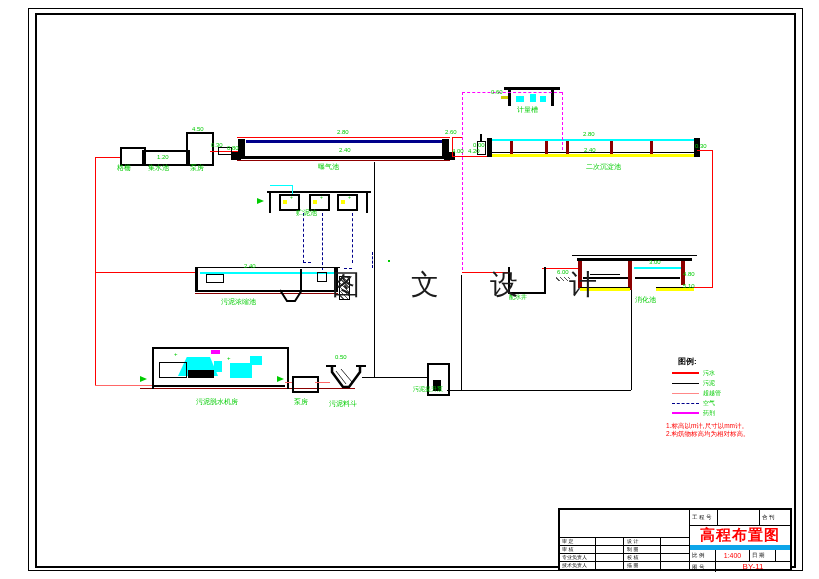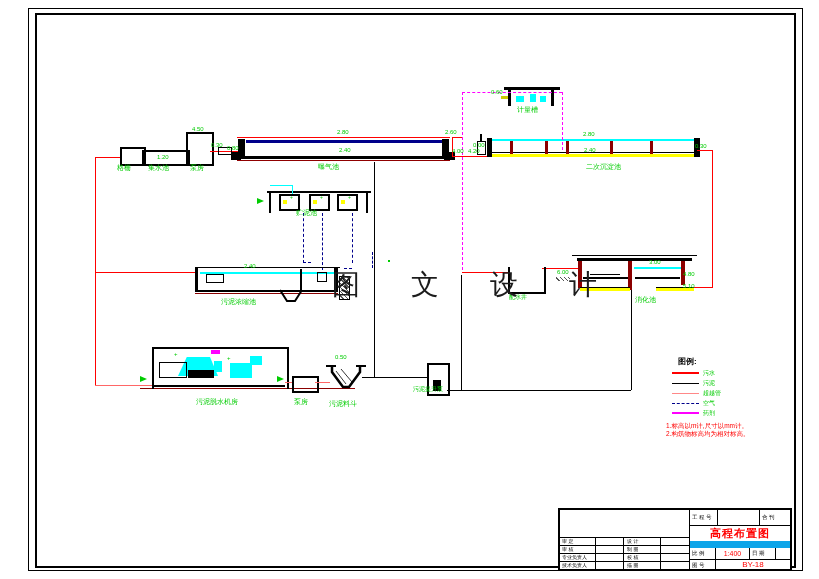--- a/index.html
+++ b/index.html
@@ -32,21 +32,21 @@
   .tb-c2{width:27px;border-right:1px solid #000;}
   .tb-c3{width:33px;border-right:1px solid #000;padding-left:3px;}
   .tb-c4{flex:1;}
   .tb-right{flex:1;display:flex;flex-direction:column;}
   .tb-ra{height:15px;display:flex;border-bottom:1px solid #000;}
   .tb-ra span{font-size:5.5px;line-height:15px;white-space:nowrap;}
   .tb-ra .ra1{width:25px;border-right:1px solid #000;padding-left:2px;}
   .tb-ra .ra2{flex:1;border-right:1px solid #000;}
   .tb-ra .ra3{width:28px;padding-left:2px;}
   .tb-title{flex:1;display:flex;align-items:center;justify-content:center;color:#ff0000;
-          font-size:11px;font-weight:bold;letter-spacing:1px;border-bottom:7px solid #0ea5e9;}
+          font-size:15px;font-weight:bold;letter-spacing:1px;border-bottom:5px solid #0ea5e9;}
   .tb-rb{height:11px;display:flex;border-bottom:1px solid #000;}
   .tb-rb span{font-size:5.5px;line-height:11px;white-space:nowrap;}
   .tb-rb .rb1{width:23px;border-right:1px solid #000;padding-left:2px;}
   .tb-rb .rb2{width:33px;border-right:1px solid #000;color:#ff0000;font-size:7px;text-align:center;}
   .tb-rb .rb3{width:23px;border-right:1px solid #000;padding-left:2px;}
   .tb-rb .rb4{flex:1;}
   .tb-rc{height:11px;display:flex;}
   .tb-rc span{font-size:5.5px;line-height:10px;white-space:nowrap;}
   .tb-rc .rc1{width:23px;border-right:1px solid #000;padding-left:2px;}
   .tb-rc .rc2{flex:1;color:#ff0000;font-size:8px;text-align:center;}
@@ -308,18 +308,18 @@
       </div>
       <div class="tb-title">高程布置图</div>
       <div class="tb-rb">
         <span class="rb1">比 例</span>
         <span class="rb2">1:400</span>
         <span class="rb3">日 期</span>
         <span class="rb4"></span>
       </div>
       <div class="tb-rc">
         <span class="rc1">图 号</span>
-        <span class="rc2">BY-18</span>
+        <span class="rc2">BY-11</span>
       </div>
     </div>
   </div>
 
 </div>
 
 </body></html>

